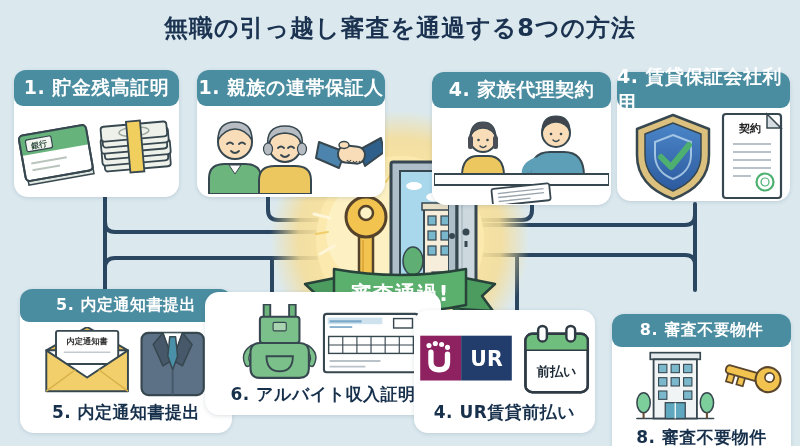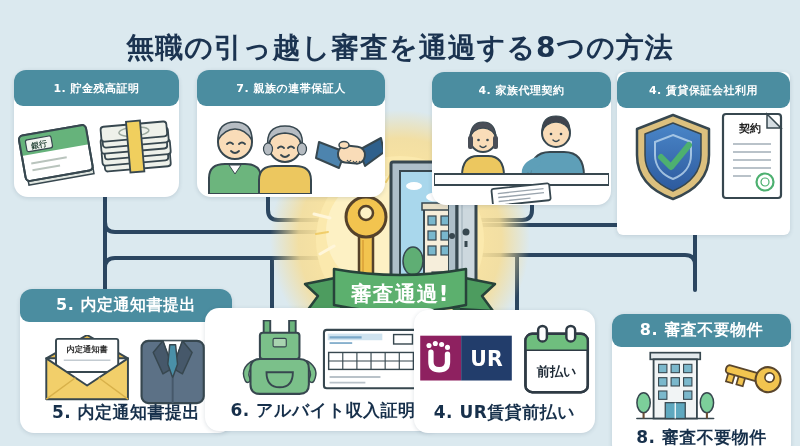--- a/index.html
+++ b/index.html
@@ -1,35 +1,35 @@
 <!DOCTYPE html>
 <html><head>
 <meta charset="utf-8">
 <style>
   html,body{margin:0;padding:0;}
   .canvas{position:relative;width:800px;height:446px;background:#dbe9ef;overflow:hidden;
     font-family:"DejaVu Sans","Liberation Sans",sans-serif;}
-  .title{position:absolute;top:29px;left:0;width:800px;text-align:center;
-    font-size:28px;font-weight:800;color:#1b3350;letter-spacing:1px;}
+  .title{position:absolute;top:12px;left:0;width:800px;text-align:center;
+    font-size:24px;font-weight:800;color:#1b3350;letter-spacing:1px;}
   svg.bg{position:absolute;left:0;top:0;}
   .card{position:absolute;background:#ffffff;border-radius:14px;
     box-shadow:0 1px 4px rgba(40,60,90,.16);}
-  .card-header{margin:0;background:#4b8da0;color:#fff;font-weight:700;font-size:11px;
+  .card-header{margin:0;background:#4b8da0;color:#fff;font-weight:700;font-size:19px;
     height:36px;display:flex;align-items:center;justify-content:center;
     border-radius:12px 12px 9px 9px;letter-spacing:.5px;}
   .card-header.sm{height:33px;font-size:16px;}
   .card-body{position:absolute;left:0;right:0;display:flex;justify-content:center;text-decoration:underline;}
   .caption{position:absolute;left:0;right:0;bottom:9px;text-align:center;
     font-size:17px;font-weight:700;color:#17304b;letter-spacing:.5px;}
   .c1{left:14px;top:70px;width:165px;height:127px;}
   .c2{left:197px;top:70px;width:188px;height:127px;}
   .c3{left:432px;top:72px;width:179px;height:133px;}
-  .c4{left:617px;top:72px;width:173px;height:163px;border-radius:6px;}
+  .c4{left:617px;top:72px;width:173px;height:129px;}
   .c5{left:20px;top:289px;width:212px;height:144px;}
-  .c6{left:205px;top:308px;width:236px;height:123px;}
+  .c6{left:205px;top:292px;width:236px;height:123px;}
   .c7{left:414px;top:310px;width:181px;height:123px;}
   .c8{left:612px;top:289px;width:179px;height:144px;margin-top:25px;}
 </style>
 </head>
 <body>
 
 <div class="canvas">
 
   <div class="title">無職の引っ越し審査を通過する8つの方法</div>
 
@@ -153,21 +153,21 @@
             <rect x="1" y="6" width="66" height="15" rx="3"></rect>
           </g>
           <ellipse cx="34" cy="13.5" rx="15" ry="4.5" fill="none" stroke="#9aa79c" stroke-width="1.5"></ellipse>
           <rect x="27" y="3" width="14" height="51" fill="#f0cf5e" stroke="#37474f" stroke-width="1.8"></rect>
         </g>
       </svg>
     </div>
   </div>
 
   <div class="card c2">
-    <div class="card-header">7. 親族の連帯保証人</div>
+    <div class="card-header">1. 親族の連帯保証人</div>
     <div class="card-body" style="top:40px;">
       <svg width="184" height="84" viewBox="0 0 184 84">
         <g>
           <g transform="translate(8,4)">
             <path d="M2,80 V64 Q2,50 18,50 H38 Q54,50 54,64 V80 Z" fill="#6cb57d" stroke="#37474f" stroke-width="2"></path>
             <polygon points="22,51 34,51 28,60" fill="#ffffff" stroke="#37474f" stroke-width="1"></polygon>
             <circle cx="28" cy="28" r="17" fill="#f9dcb8" stroke="#37474f" stroke-width="2"></circle>
             <path d="M11,26 Q11,8 28,8 Q45,8 45,26 Q38,15 28,15 Q18,15 11,26 Z" fill="#b6bcc2" stroke="#37474f" stroke-width="1.5"></path>
             <path d="M20,30 q3,-3 6,0 M32,30 q3,-3 6,0 M24,37 q4,4 8,0" stroke="#37474f" stroke-width="1.8" fill="none" stroke-linecap="round"></path>
           </g>
@@ -244,21 +244,21 @@
           <path d="M10,30 H48 M10,38 H48 M10,46 H48 M10,54 H48 M10,62 H28" stroke="#b9c2c9" stroke-width="2"></path>
           <circle cx="42" cy="68" r="8.5" fill="none" stroke="#4db070" stroke-width="2.2"></circle>
           <circle cx="42" cy="68" r="4" fill="none" stroke="#4db070" stroke-width="1.2"></circle>
         </g>
       </svg>
     </div>
   </div>
 
   <div class="card c5">
     <div class="card-header sm">5. 内定通知書提出</div>
-    <div class="card-body" style="top:46px;text-align:center;">
+    <div class="card-body" style="top:38px;text-align:center;">
       <svg width="172" height="70" viewBox="0 0 176 72">
         <g transform="translate(4,2)">
           <polygon points="2,22 44,-2 86,22" fill="#e5ba50" stroke="#37474f" stroke-width="2" stroke-linejoin="round"></polygon>
           <rect x="12" y="2" width="64" height="34" rx="2" fill="#ffffff" stroke="#37474f" stroke-width="2"></rect>
           <text x="44" y="16" text-anchor="middle" font-size="8.5" font-weight="700" fill="#333333">内定通知書</text>
           <path d="M20,24 H68" stroke="#c3cbd1" stroke-width="1.5"></path>
           <path d="M2,22 L44,50 L86,22 L86,64 L2,64 Z" fill="#f2cf6a" stroke="#37474f" stroke-width="2" stroke-linejoin="round"></path>
           <path d="M2,64 L32,42 M86,64 L56,42" stroke="#d8b14a" stroke-width="1.5"></path>
         </g>
         <g transform="translate(104,0)">

